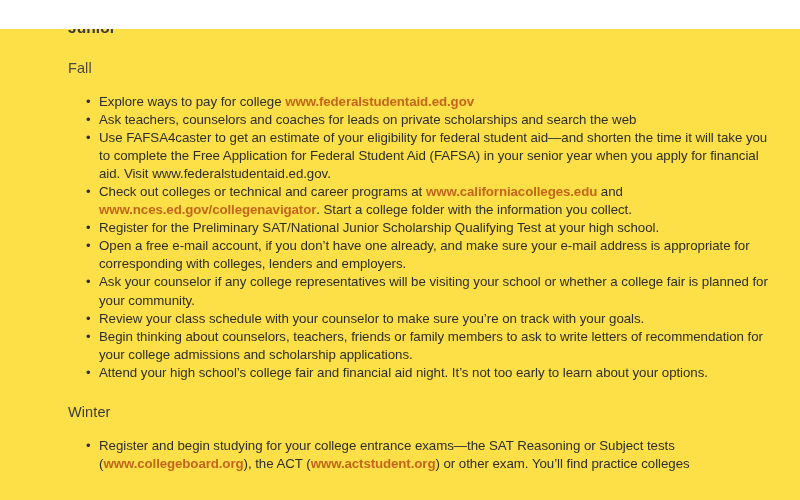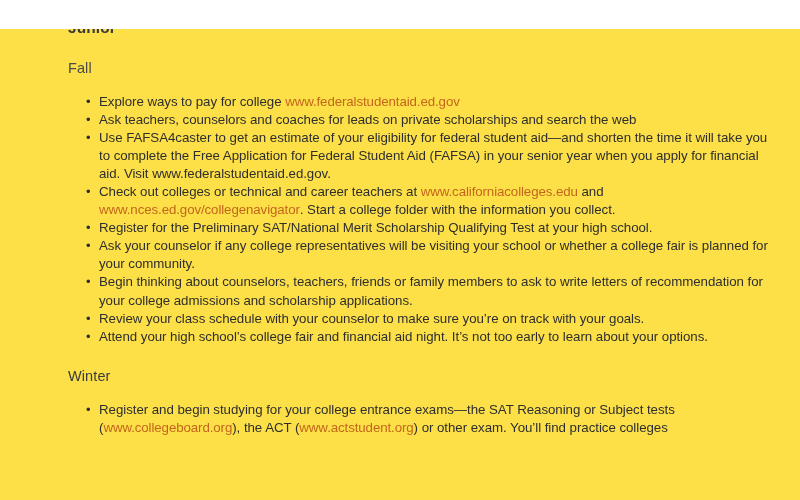--- a/index.html
+++ b/index.html
@@ -71,21 +71,21 @@
     position: absolute;
     left: 86px;
     top: 0;
     font-size: 13px;
     line-height: 18.05px;
     color: #2e2e2e;
   }
   a.link {
     color: #C4651C;
     text-decoration: none;
-    font-weight: normal;
+    font-weight: bold;
     letter-spacing: -0.1px;
   }
   .plain { color: #2e2e2e; }
 </style>
 </head>
 <body>
 
 <div class="page">
   <div class="content">
 
@@ -94,25 +94,26 @@
     <div class="spacer-lg"></div>
 
     <h2 class="season-heading">Fall</h2>
 
     <div class="spacer-md"></div>
 
     <ul class="bullets">
       <li><span class="plain">Explore ways to pay for college </span><a class="link" href="#">www.federalstudentaid.ed.gov</a></li>
       <li><span class="plain">Ask teachers, counselors and coaches for leads on private scholarships and search the web</span></li>
       <li><span class="plain">Use FAFSA4caster to get an estimate of your eligibility for federal student aid—and shorten the time it will take you to complete the Free Application for Federal Student Aid (FAFSA) in your senior year when you apply for financial aid. Visit www.federalstudentaid.ed.gov.</span></li>
-      <li><span class="plain">Check out colleges or technical and career teachers at </span><a class="link" href="#">www.californiacolleges.edu</a><span class="plain"> and </span><a class="link" href="#">www.nces.ed.gov/collegenavigator</a><span class="plain">. Start a college folder with the information you collect.</span></li>
-      <li><span class="plain">Register for the Preliminary SAT/National Merit Scholarship Qualifying Test at your high school.</span></li>
+      <li><span class="plain">Check out colleges or technical and career programs at </span><a class="link" href="#">www.californiacolleges.edu</a><span class="plain"> and </span><a class="link" href="#">www.nces.ed.gov/collegenavigator</a><span class="plain">. Start a college folder with the information you collect.</span></li>
+      <li><span class="plain">Register for the Preliminary SAT/National Junior Scholarship Qualifying Test at your high school.</span></li>
+      <li><span class="plain">Open a free e-mail account, if you don’t have one already, and make sure your e-mail address is appropriate for corresponding with colleges, lenders and employers.</span></li>
       <li><span class="plain">Ask your counselor if any college representatives will be visiting your school or whether a college fair is planned for your community.</span></li>
+      <li><span class="plain">Review your class schedule with your counselor to make sure you’re on track with your goals.</span></li>
       <li><span class="plain">Begin thinking about counselors, teachers, friends or family members to ask to write letters of recommendation for your college admissions and scholarship applications.</span></li>
-      <li><span class="plain">Review your class schedule with your counselor to make sure you’re on track with your goals.</span></li>
       <li><span class="plain">Attend your high school’s college fair and financial aid night. It’s not too early to learn about your options.</span></li>
     </ul>
 
     <div class="spacer-lg"></div>
 
     <h2 class="season-heading bold">Winter</h2>
 
     <div class="spacer-md"></div>
 
     <ul class="bullets">

